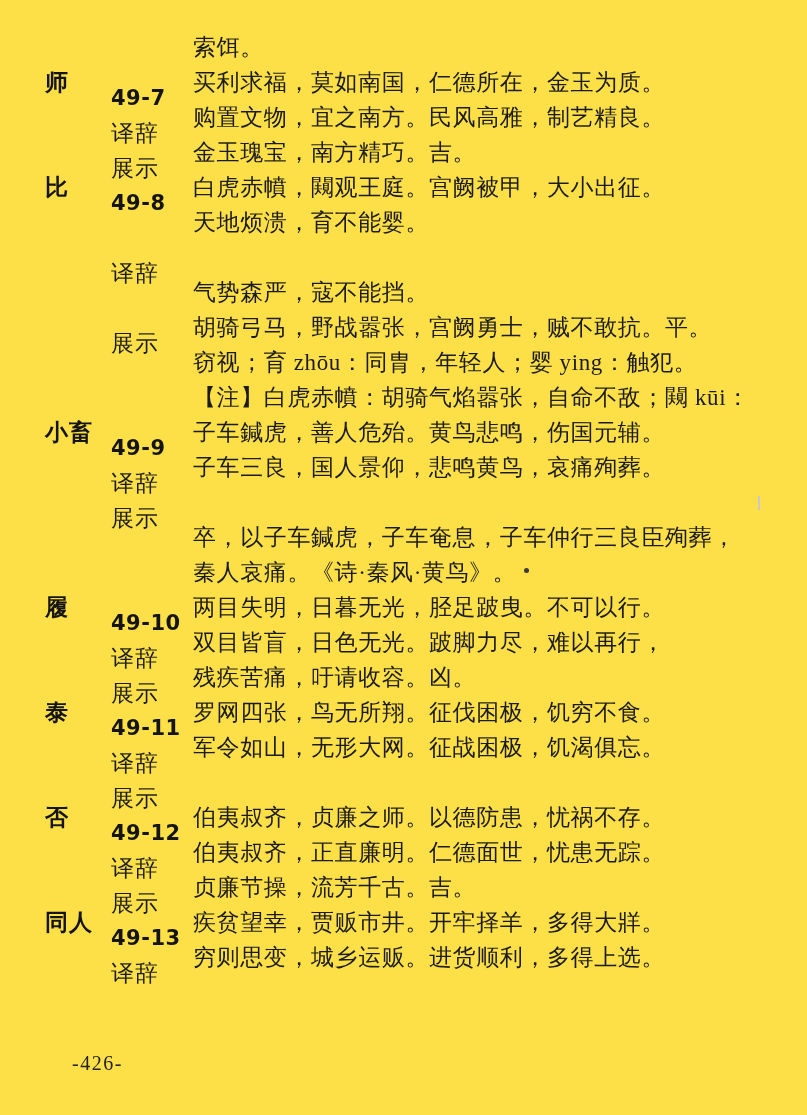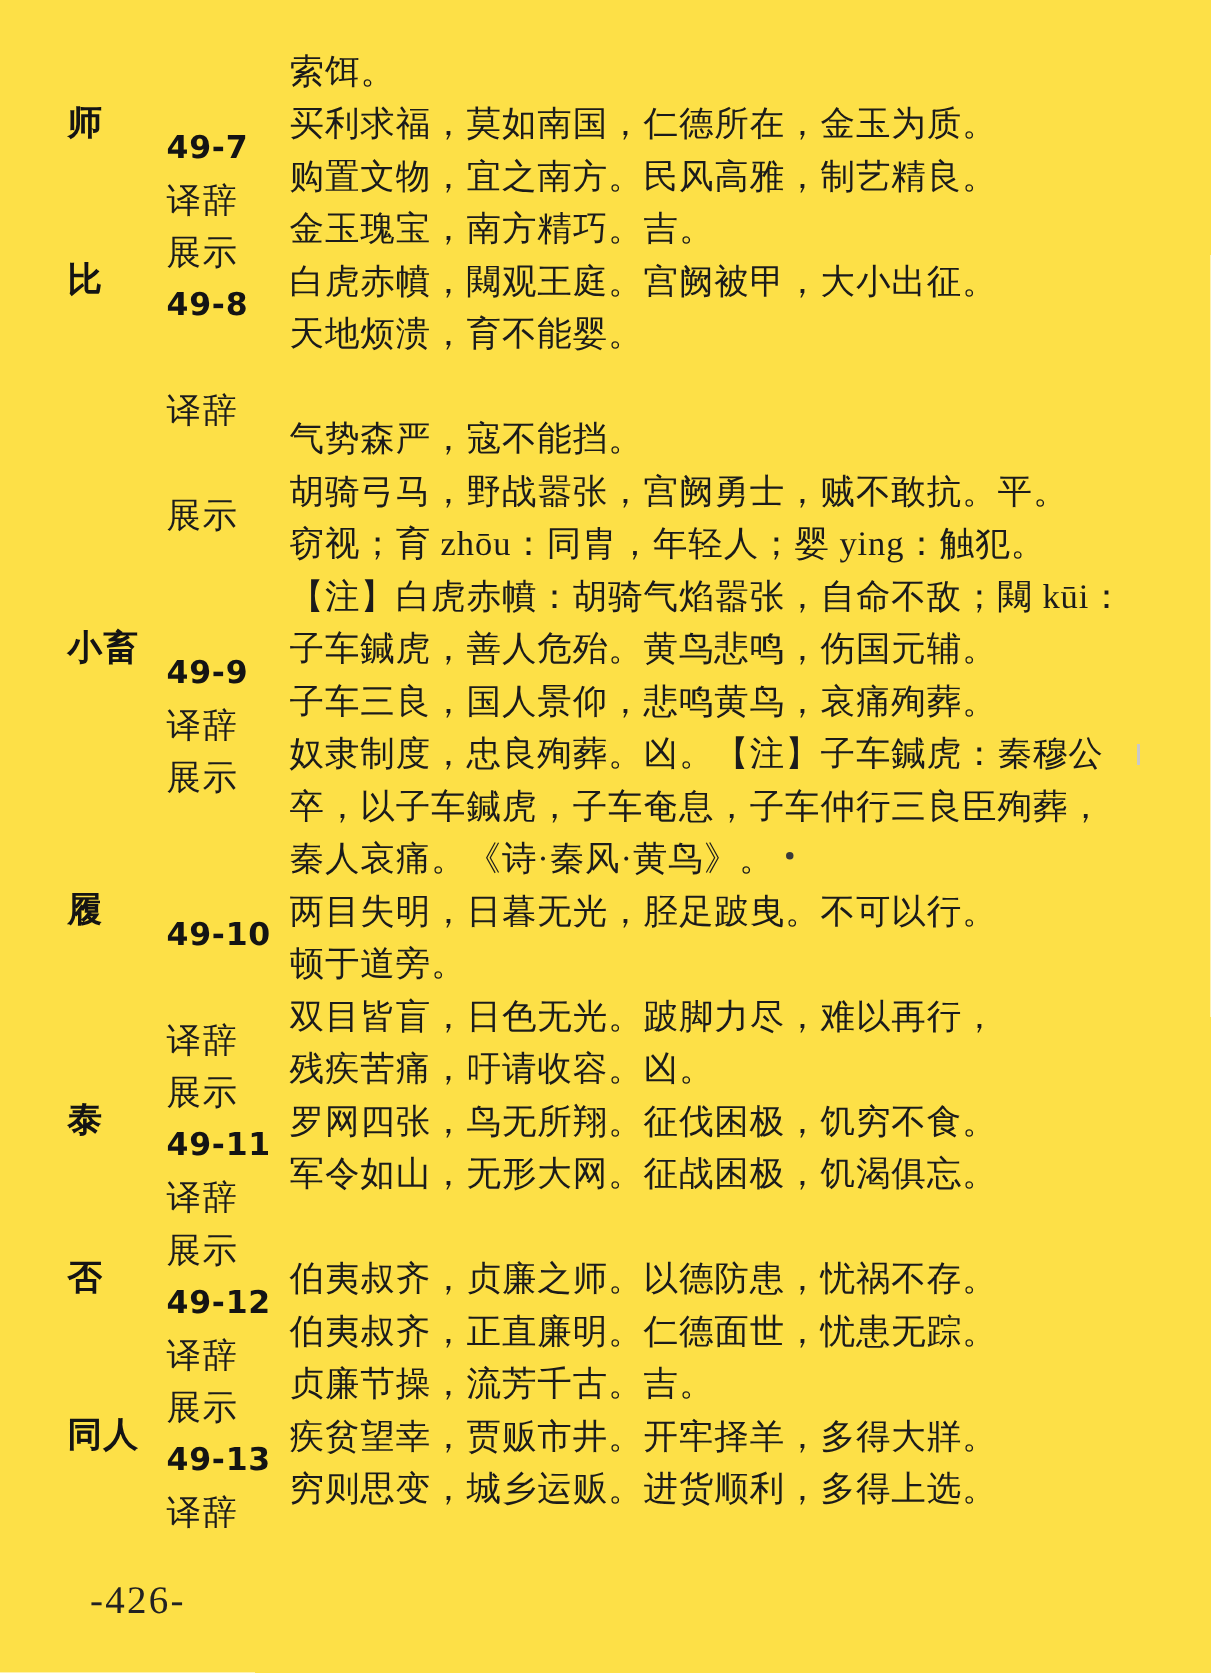--- a/index.html
+++ b/index.html
@@ -28,22 +28,22 @@
   .slabel.num {
     font-family: "DejaVu Sans", "Liberation Sans", sans-serif;
     font-weight: bold; font-size: 21px; letter-spacing: 0.5px; color: #141414;
   }
   .ltext {
     position: absolute; left: 193px; top: 0;
     line-height: 35px; font-size: 23px;
     letter-spacing: 0.6px; color: #1b1b1b; white-space: nowrap;
   }
   .page-number {
-    position: absolute; left: 60px; top: 1052px;
-    font-size: 26px; letter-spacing: 1.5px; color: #222;
+    position: absolute; left: 72px; top: 1052px;
+    font-size: 20px; letter-spacing: 1.5px; color: #222;
     font-family: "Liberation Serif", "DejaVu Serif", serif;
   }
   
   .speck-dot {
     position: absolute; left: 524px; top: 568px;
     width: 5px; height: 5px; border-radius: 50%;
     background: #3a3a3a;
   }
   .speck-line {
     position: absolute; left: 758px; top: 496px;
@@ -128,46 +128,40 @@
 
   <div class="row">
     <span class="hex"></span>
     <span class="slabel">译辞</span>
     <span class="ltext">子车三良，国人景仰，悲鸣黄鸟，哀痛殉葬。</span>
   </div>
 
   <div class="row">
     <span class="hex"></span>
     <span class="slabel">展示</span>
-    <span class="ltext">奴隶制度，忠良殉葬。凶。【注】子车鍼虎：秦穆公</span>
   </div>
 
   <div class="row">
     <span class="hex"></span>
     <span class="slabel"></span>
     <span class="ltext">卒，以子车鍼虎，子车奄息，子车仲行三良臣殉葬，</span>
   </div>
 
   <div class="row">
     <span class="hex"></span>
     <span class="slabel"></span>
     <span class="ltext">秦人哀痛。《诗·秦风·黄鸟》。</span>
   </div>
 
   <div class="row">
     <span class="hex">履</span>
     <span class="slabel num">49-10</span>
     <span class="ltext">两目失明，日暮无光，胫足跛曳。不可以行。</span>
   </div>
 
-  <div class="row">
-    <span class="hex"></span>
-    <span class="slabel"></span>
-    <span class="ltext">顿于道旁。</span>
-  </div>
 
   <div class="row">
     <span class="hex"></span>
     <span class="slabel">译辞</span>
     <span class="ltext">双目皆盲，日色无光。跛脚力尽，难以再行，</span>
   </div>
 
 
   <div class="row">
     <span class="hex"></span>

